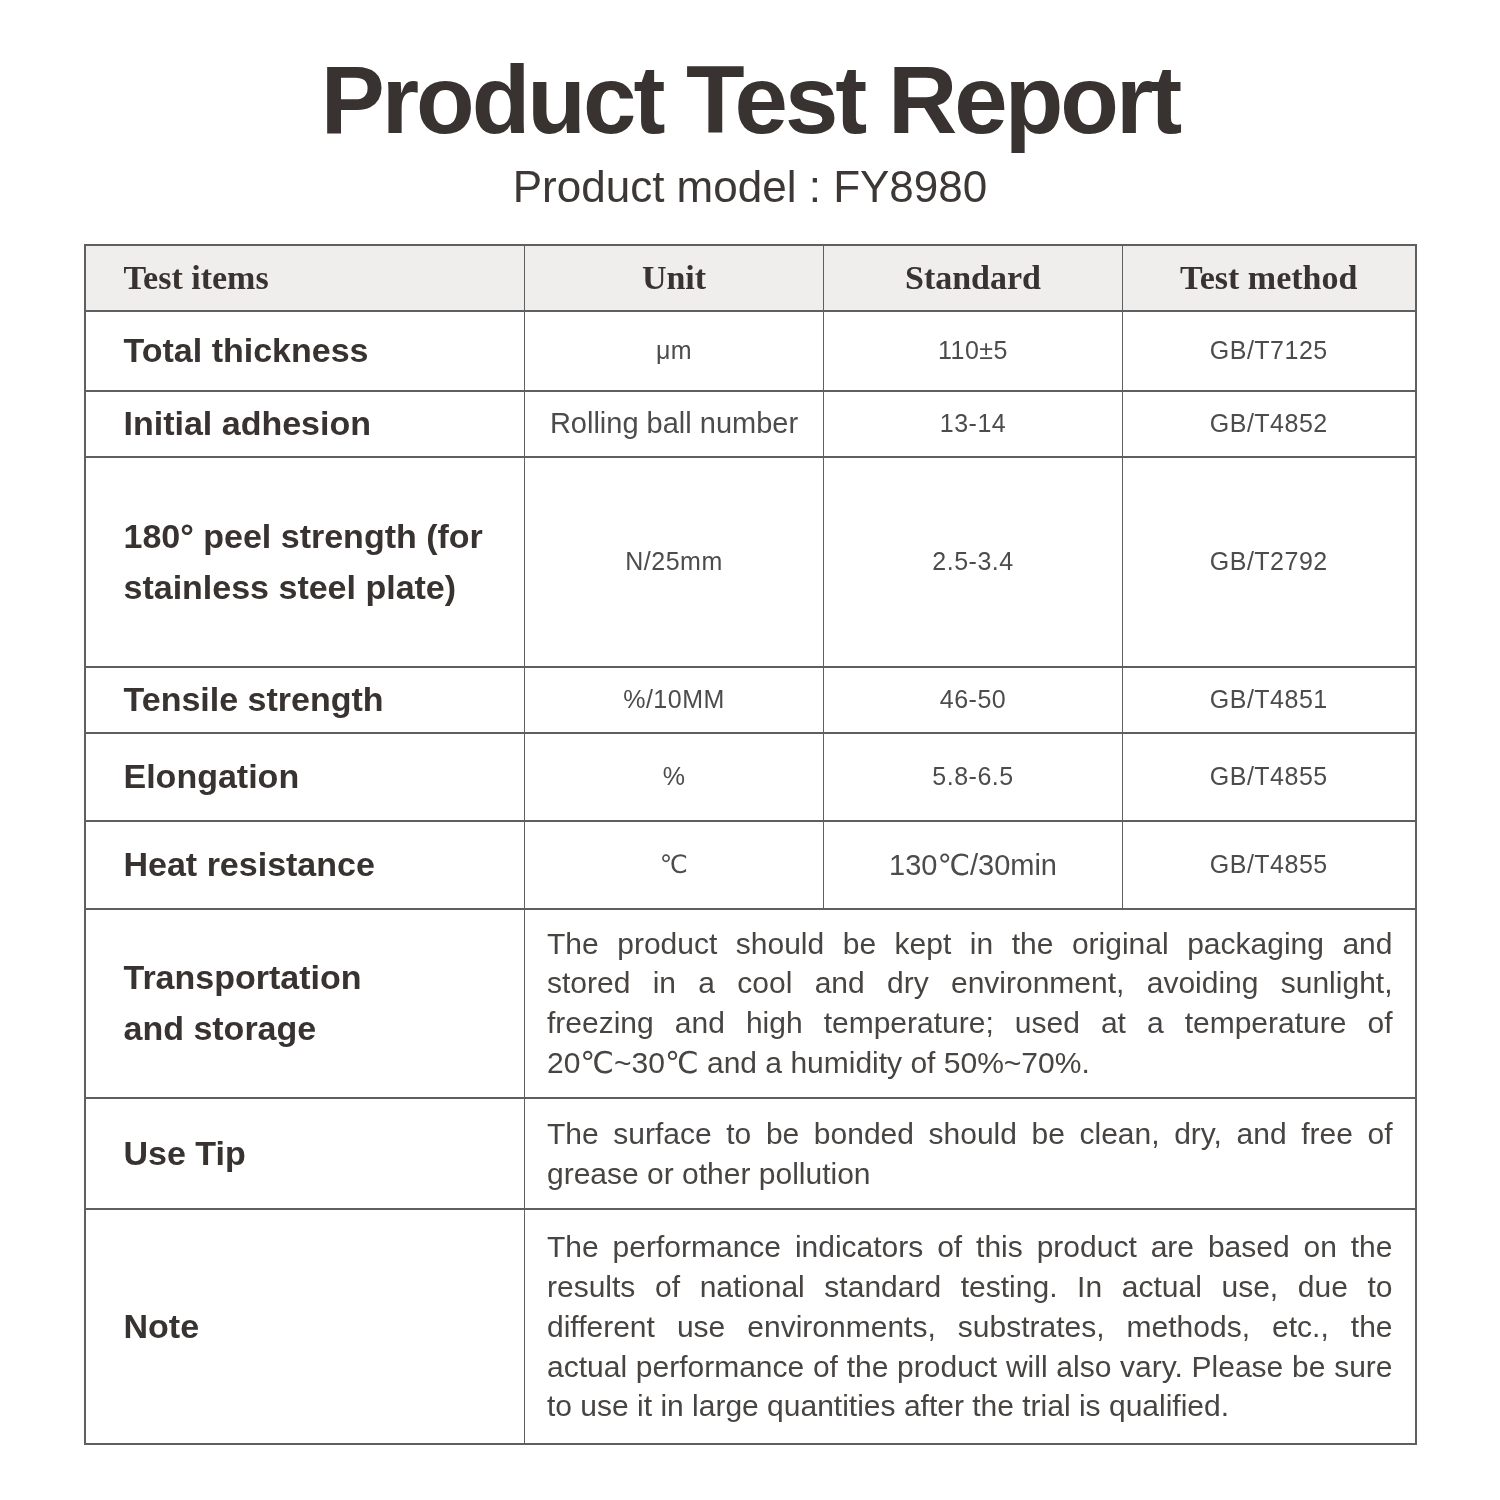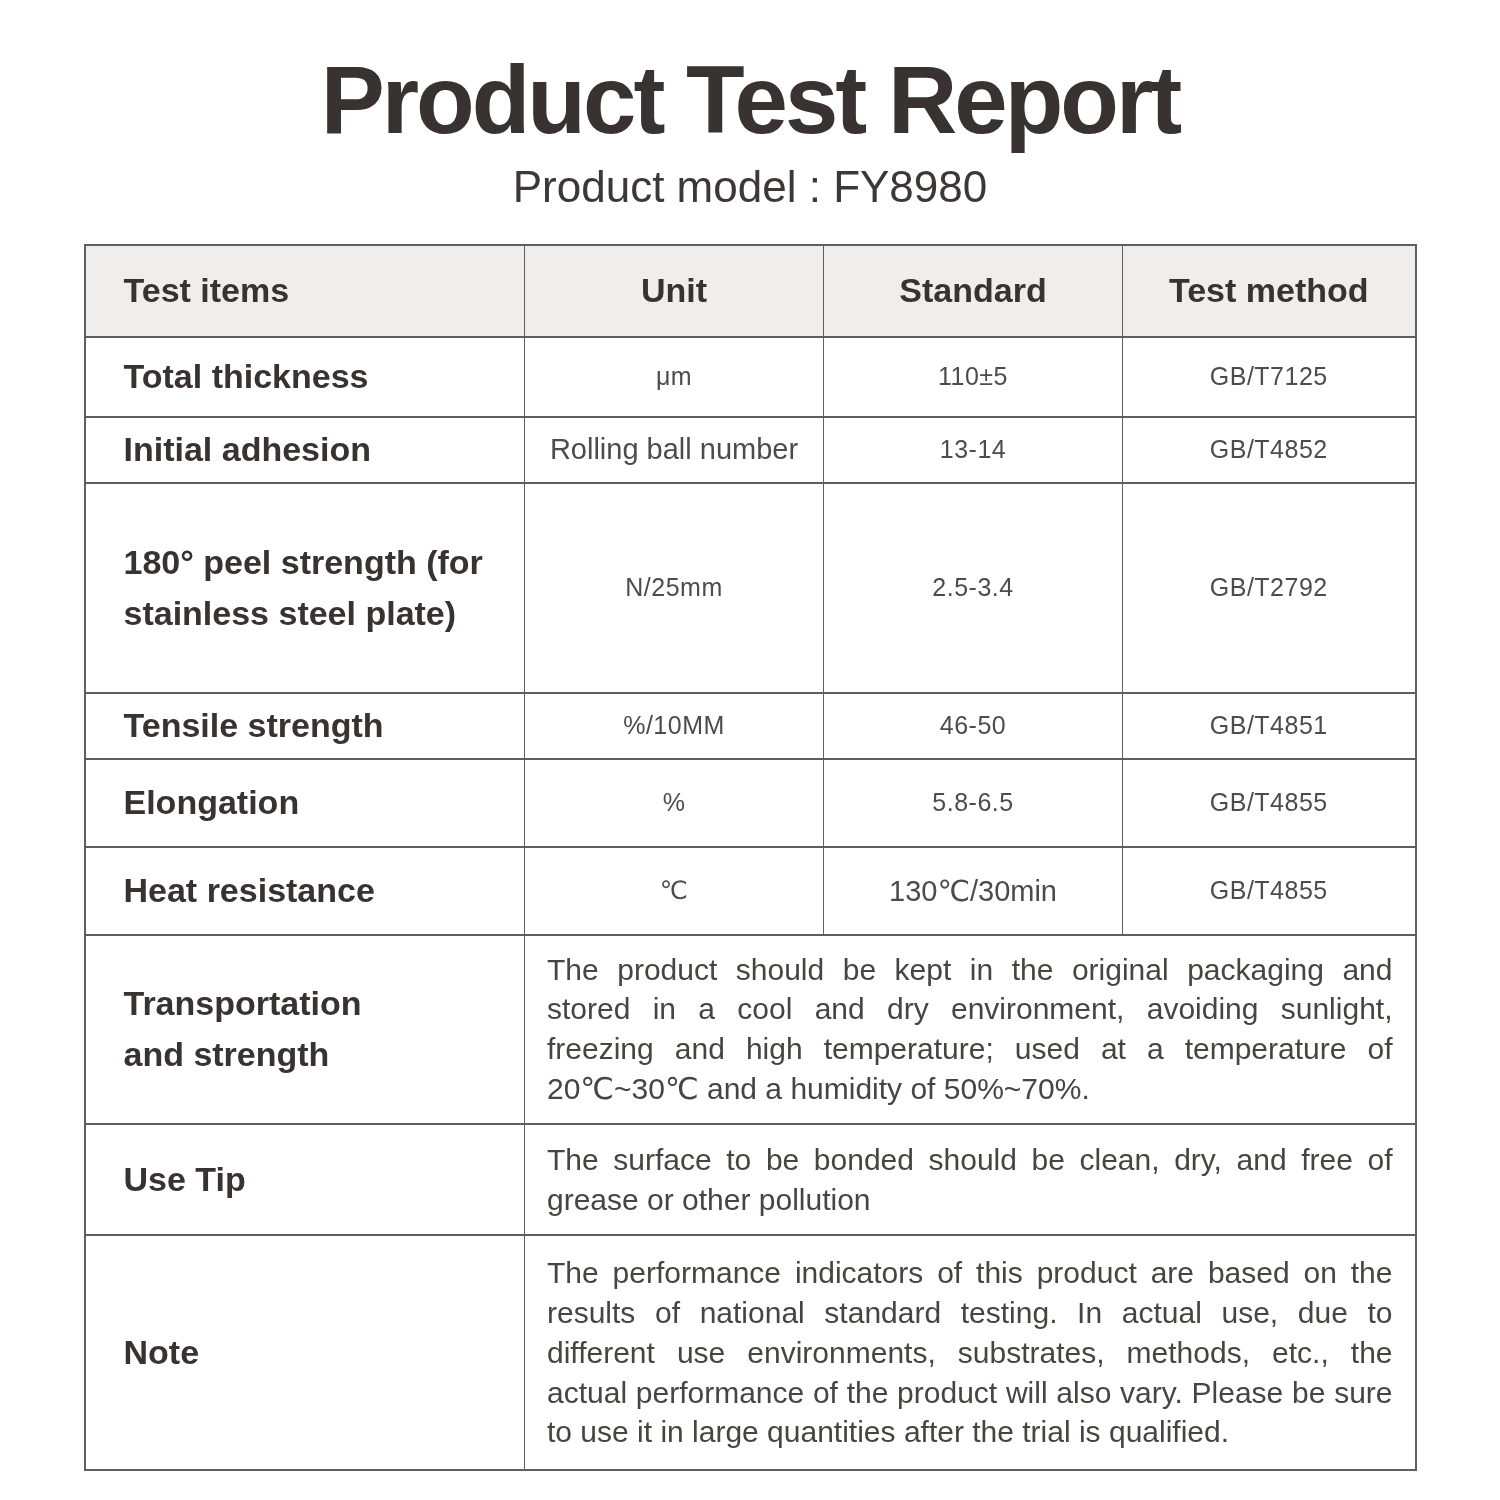--- a/index.html
+++ b/index.html
@@ -76,21 +76,21 @@
   td.para {
     font-size: 30px;
     font-weight: 400;
     color: #474442;
     line-height: 1.33;
     text-align: justify;
     padding: 14px 22px 14px 22px;
   }
 
   
-  tr.rh-head { height: 92px; }
+  tr.rh-head { height: 66px; font-family: Liberation Serif, serif; }
   tr.rh-80  { height: 80px; }
   tr.rh-82  { height: 66px; }
   tr.rh-182 { height: 210px; padding-left: 42px; }
   tr.rh-66  { height: 66px; }
   tr.rh-70  { height: 88px; }
   tr.rh-189 { height: 189px; }
   tr.rh-111 { height: 111px; }
   tr.rh-235 { height: 235px; }
 </style>
 </head>
@@ -155,21 +155,21 @@
 
     <tr class="rh-70">
       <td class="item">Heat resistance</td>
       <td class="val">℃</td>
       <td class="val fit">130℃/30min</td>
       <td class="val">GB/T4855</td>
     </tr>
 
     <tr class="rh-189">
       <td class="item">Transportation
-and strength</td>
+and storage</td>
       <td class="para" colspan="3">The product should be kept in the original packaging and stored in a cool and dry environment, avoiding sunlight, freezing and high temperature; used at a temperature of 20℃~30℃ and a humidity of 50%~70%.</td>
     </tr>
 
     <tr class="rh-111">
       <td class="item">Use Tip</td>
       <td class="para" colspan="3">The surface to be bonded should be clean, dry, and free of grease or other pollution</td>
     </tr>
 
     <tr class="rh-235">
       <td class="item">Note</td>

